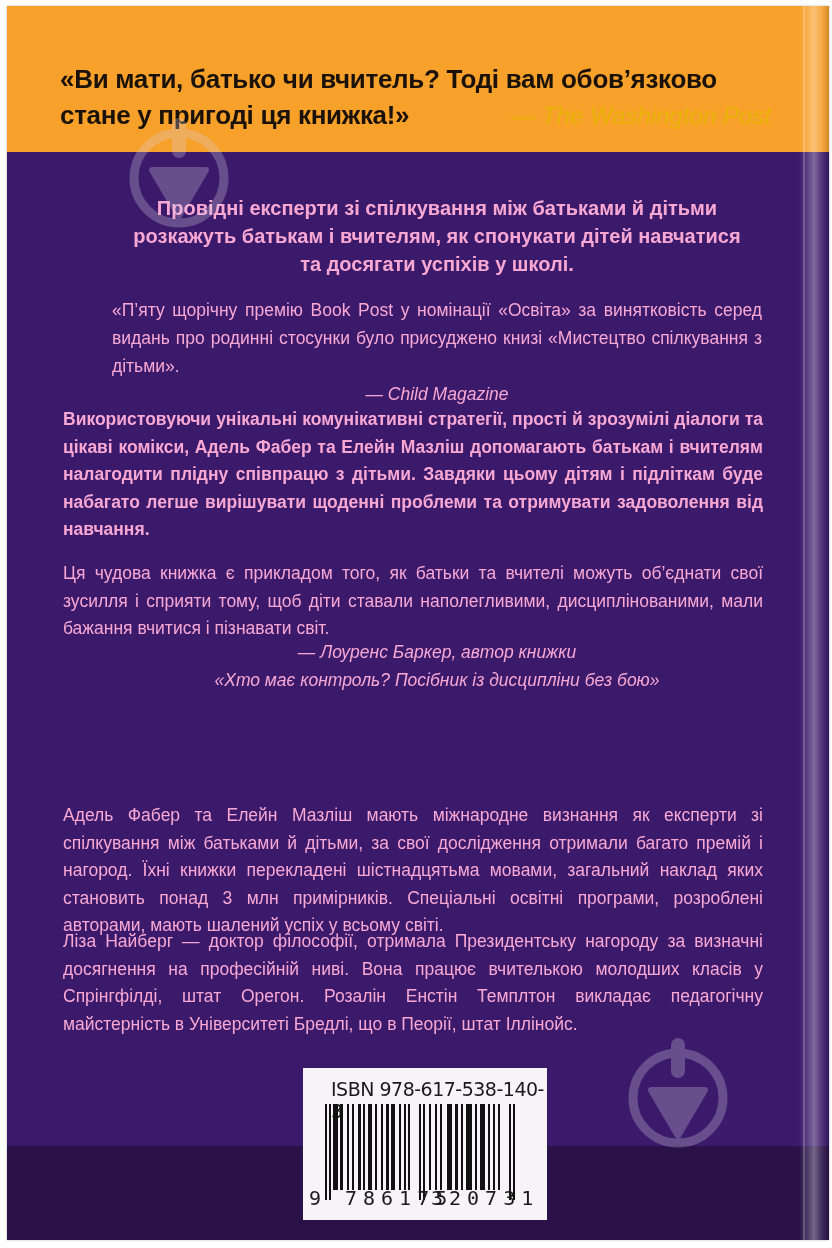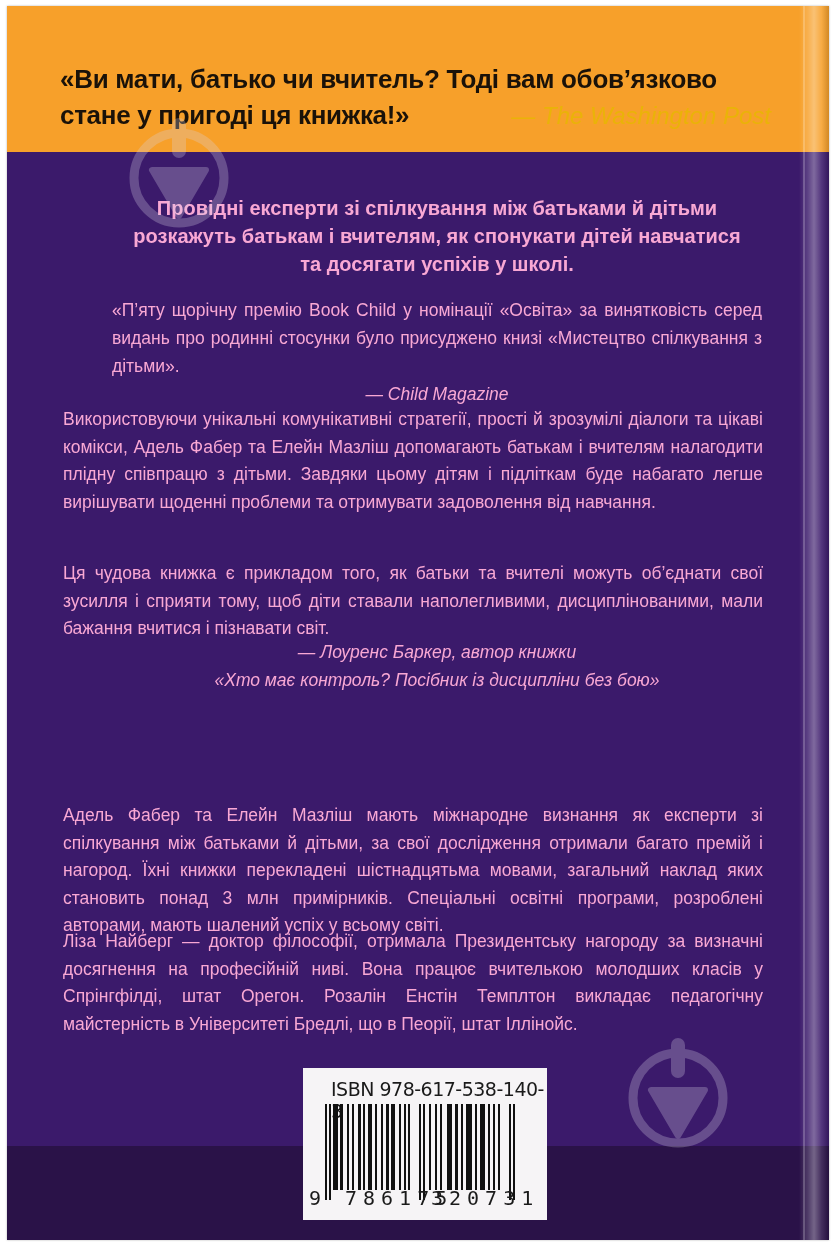--- a/index.html
+++ b/index.html
@@ -11,21 +11,21 @@
   .spine-line { position:absolute; right:24px; top:0; width:2px; height:100%; background:rgba(255,255,255,0.22); }
 
   .top-quote { position:absolute; left:53px; top:55px; width:720px; font-family:"Liberation Sans", sans-serif; font-weight:bold; font-size:26px; line-height:36px; color:#1a1209; letter-spacing:-0.3px; }
   .top-source { position:absolute; right:58px; top:96px; font-style:italic; font-size:24px; color:#eab308; }
 
   .text { color:#f9a8d4; font-family:"Liberation Sans", sans-serif; }
   .intro { position:absolute; left:120px; top:188px; width:620px; text-align:center; font-weight:bold; font-size:20px; line-height:28px; }
   .quote1 { position:absolute; left:105px; top:290px; width:650px; font-size:17.5px; line-height:28px; text-align:justify; }
   .src { text-align:center; font-style:italic; }
   .para { position:absolute; left:56px; width:700px; font-size:17.5px; line-height:27.5px; text-align:justify; }
-  .p1 { top:400px; }
+  .p1 { top:400px;font-weight:bold; }
   .p2 { top:554px; }
   .quote2 { position:absolute; left:105px; top:632px; width:650px; font-size:17.5px; line-height:28px; text-align:justify; }
   .p3 { top:796px; }
   .p4 { top:922px; }
 
   .watermark { position:absolute; width:110px; height:110px; opacity:0.28; }
   .wm1 { left:117px; top:112px; }
   .wm2 { left:616px; top:1032px; }
 
   .barcode-box { position:absolute; left:296px; top:1062px; width:244px; height:152px; background:#f6f4f6; }
@@ -40,21 +40,21 @@
 <div class="cover">
   <div class="top-band"></div>
   <div class="bottom-band"></div>
 
   <div class="top-quote">«Ви мати, батько чи вчитель? Тоді вам обов’язково стане у пригоді ця книжка!»</div>
   <div class="top-source">— The Washington Post</div>
 
   <div class="text intro">Провідні експерти зі спілкування між батьками й дітьми розкажуть батькам і вчителям, як спонукати дітей навчатися та досягати успіхів у школі.</div>
 
   <div class="text quote1">
-    <div>«П’яту щорічну премію Book Child у номінації «Освіта» за винятковість серед видань про родинні стосунки було присуджено книзі «Мистецтво спілкування з дітьми».</div>
+    <div>«П’яту щорічну премію Book Post у номінації «Освіта» за винятковість серед видань про родинні стосунки було присуджено книзі «Мистецтво спілкування з дітьми».</div>
     <div class="src">— Child Magazine</div>
   </div>
 
   <div class="text para p1">Використовуючи унікальні комунікативні стратегії, прості й зрозумілі діалоги та цікаві комікси, Адель Фабер та Елейн Мазліш допомагають батькам і вчителям налагодити плідну співпрацю з дітьми. Завдяки цьому дітям і підліткам буде набагато легше вирішувати щоденні проблеми та отримувати задоволення від навчання.</div>
   <div class="text para p2">Ця чудова книжка є прикладом того, як батьки та вчителі можуть об’єднати свої зусилля і сприяти тому, щоб діти ставали наполегливими, дисциплінованими, мали бажання вчитися і пізнавати світ.</div>
 
   <div class="text quote2">
     <div class="src">— Лоуренс Баркер, автор книжки</div>
     <div class="src">«Хто має контроль? Посібник із дисципліни без бою»</div>
   </div>

